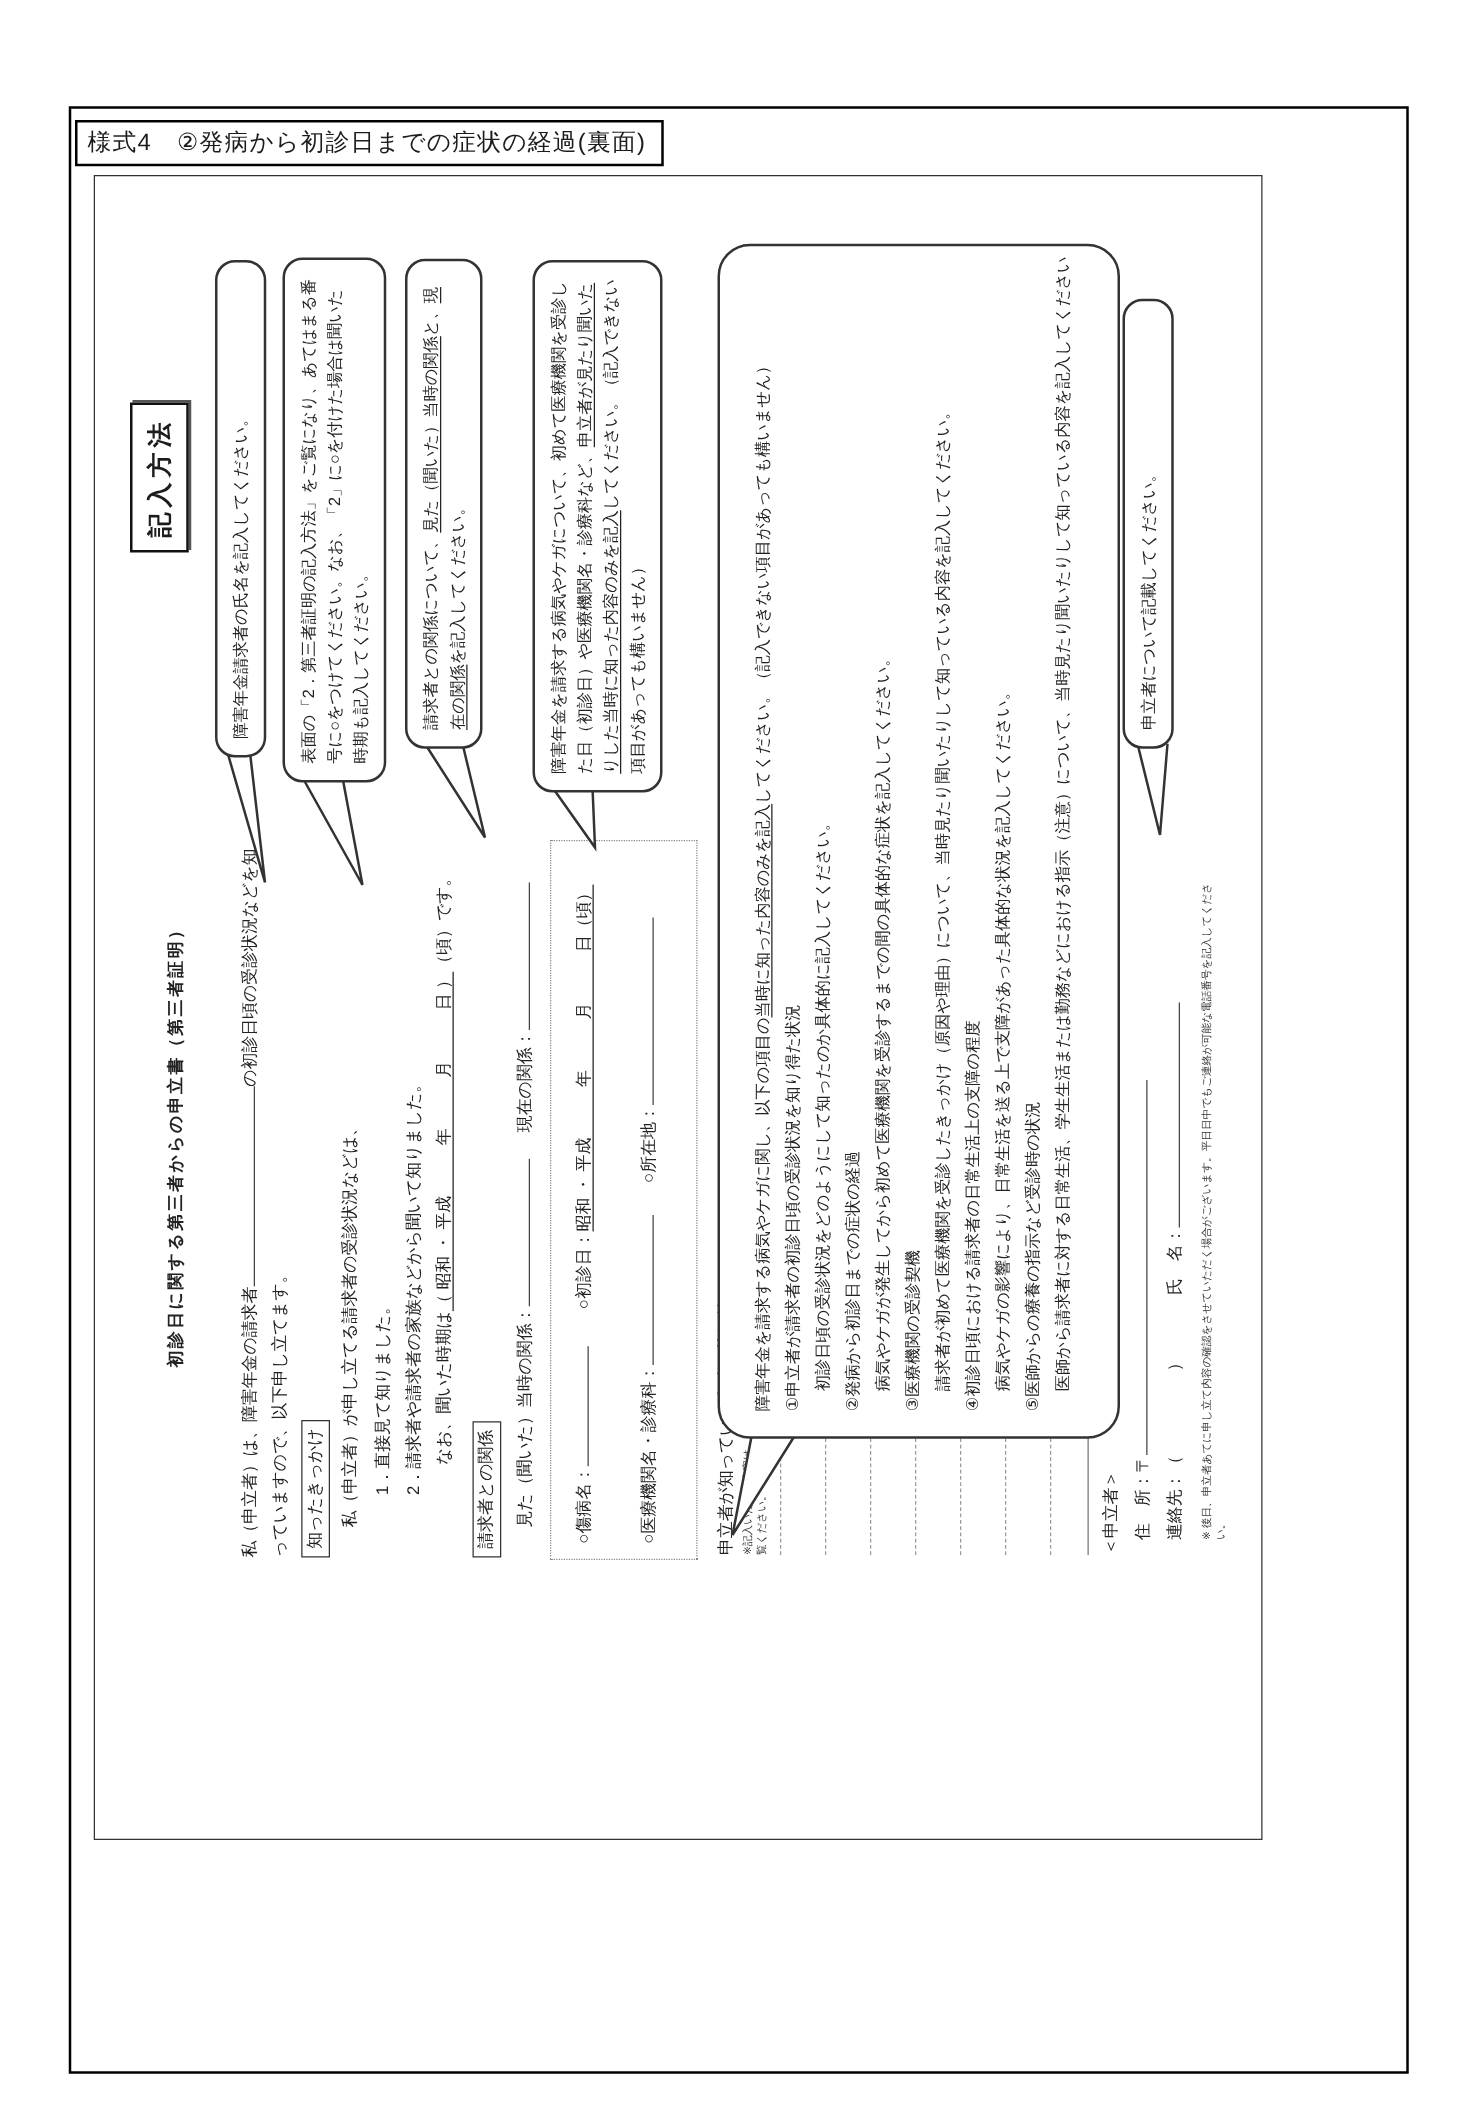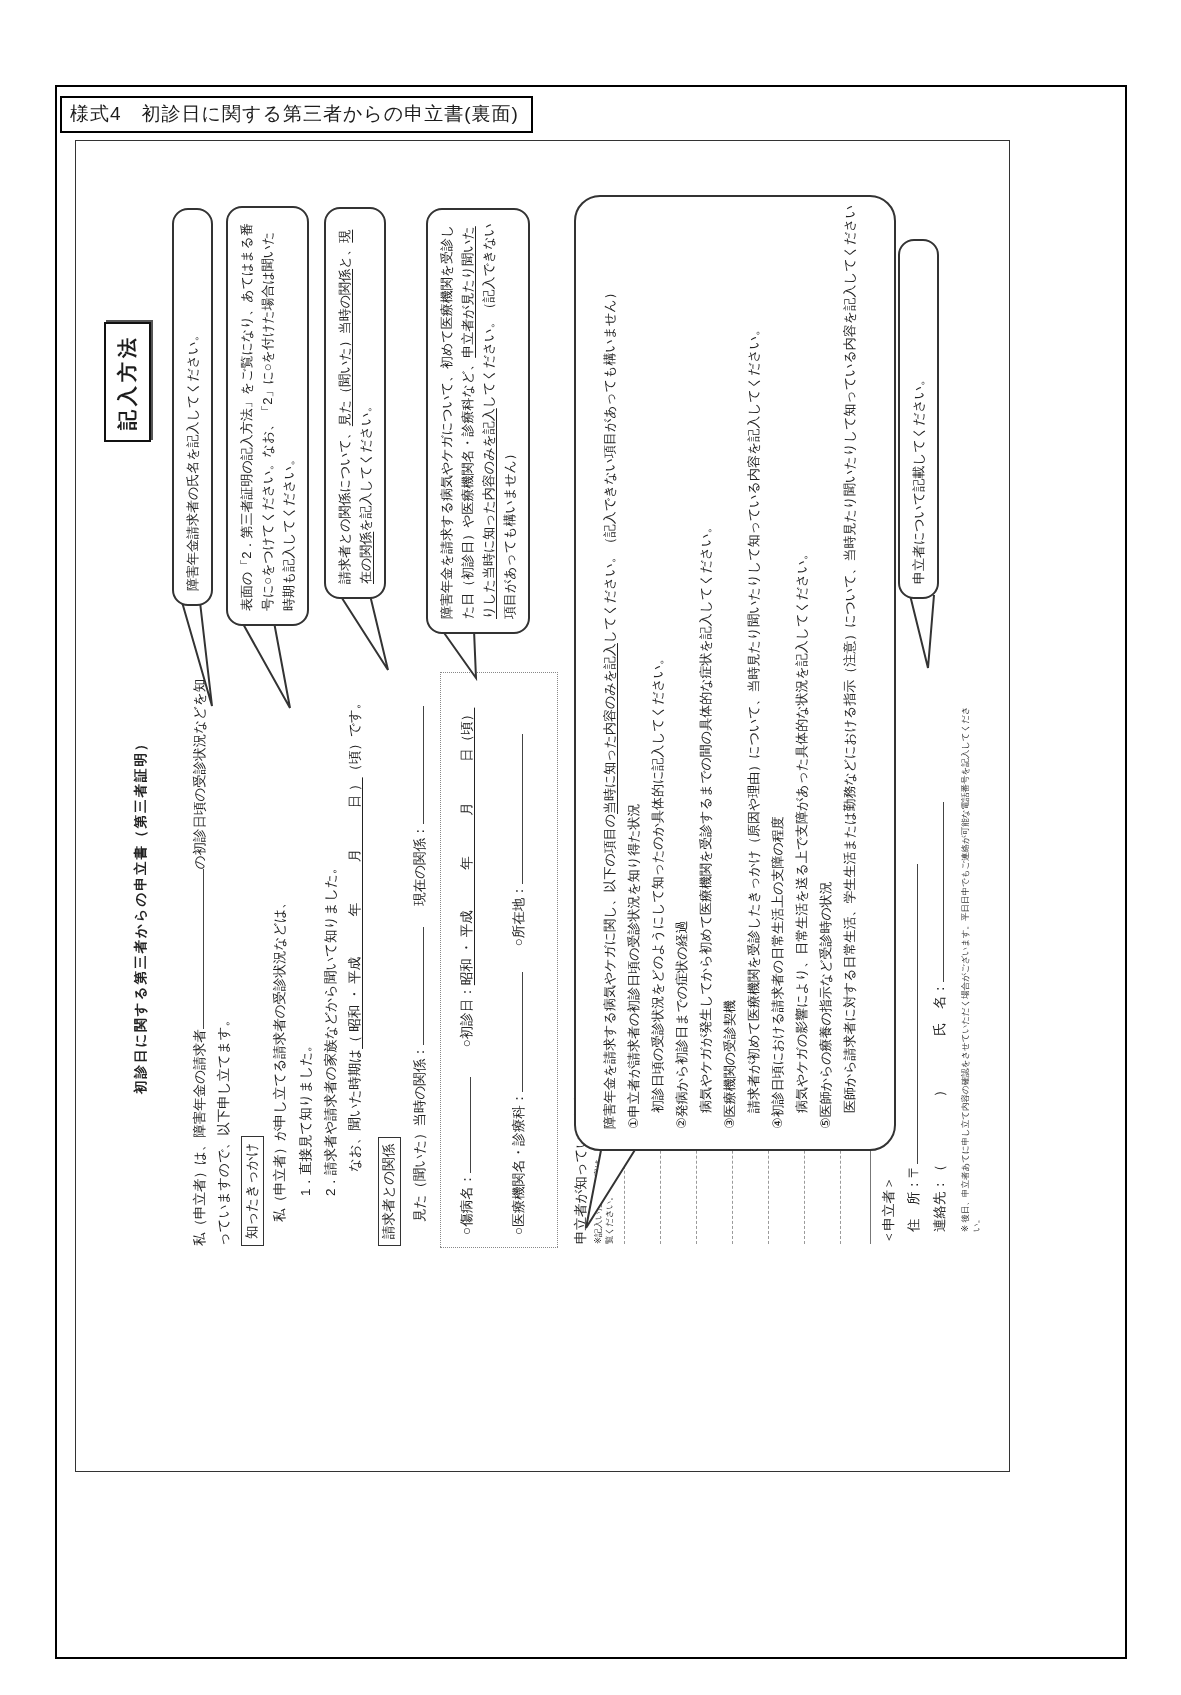--- a/index.html
+++ b/index.html
@@ -41,21 +41,21 @@
   .b5row.indent{padding-left:16px;}
   .dotbox{border:1.5px dotted #888;}
   .wline{position:absolute;border-top:1.5px dashed #9a9a9a;height:0;}
   svg.tails{position:absolute;left:0;top:0;pointer-events:none;}
 </style>
 </head>
 <body>
 
 <div class="abs page-border"></div>
 
-<div class="abs sheet-title">様式4　初診日に関する第三者からの申立書(裏面)</div>
+<div class="abs sheet-title">様式4　②発病から初診日までの症状の経過(裏面)</div>
 
 <div class="abs inner-frame">
   <div class="rot">
 
     <div class="line doc-title" style="left:300px;top:52px;">初診日に関する第三者からの申立書（第三者証明）</div>
 
     <div class="line" style="left:148px;top:110px;">
       <span>私（申立者）は、障害年金の請求者</span><span class="blank" style="width:160px;"></span><span>の初診日頃の受診状況などを知</span>
     </div>
     <div class="line" style="left:148px;top:135px;">っていますので、以下申し立てます。</div>

